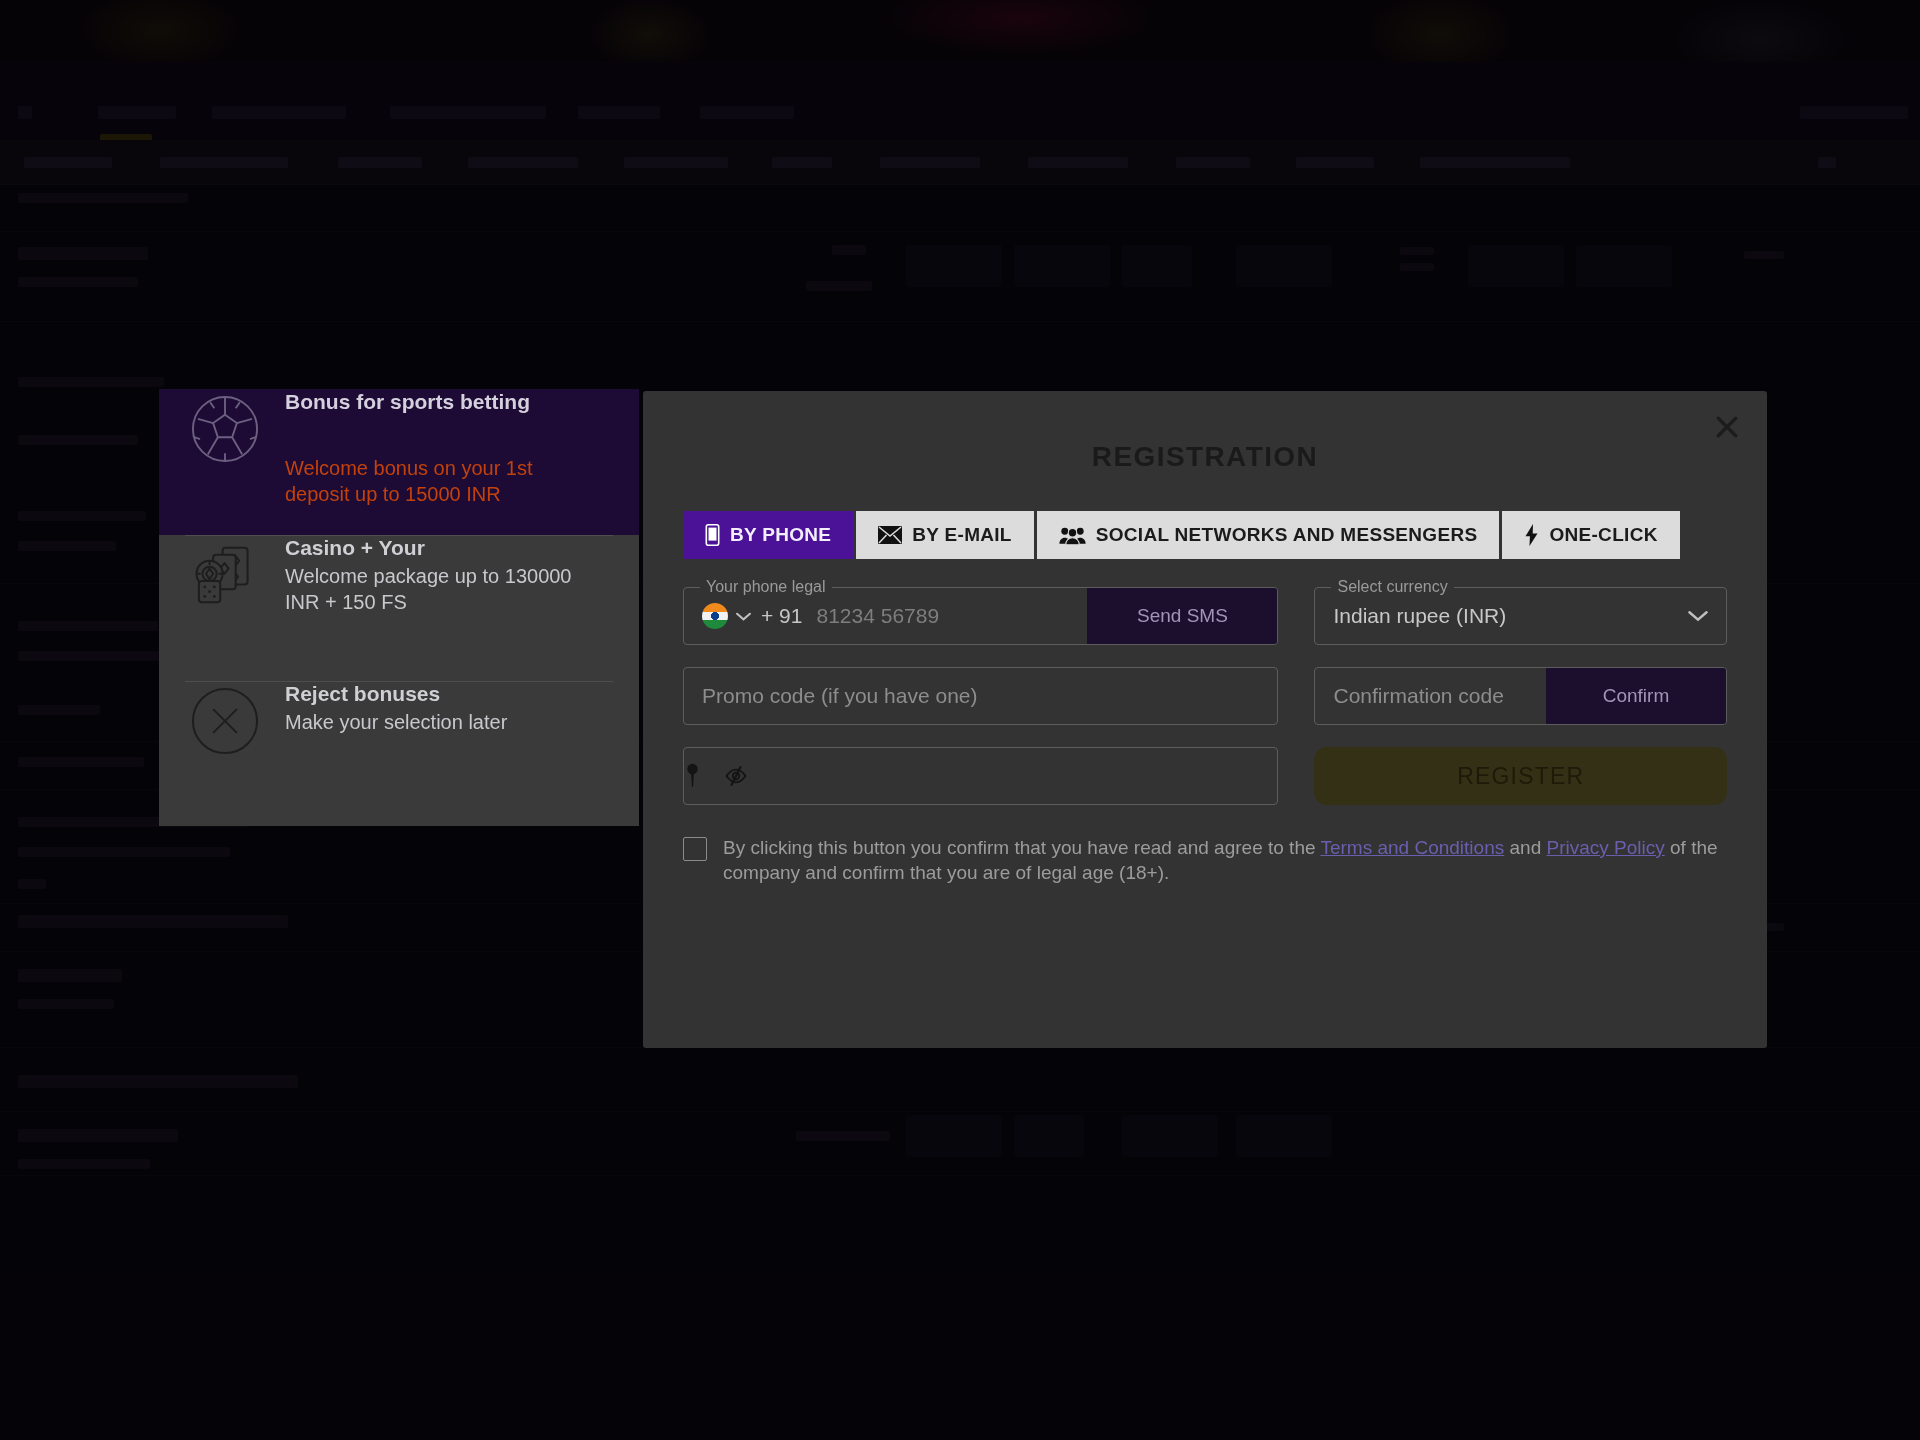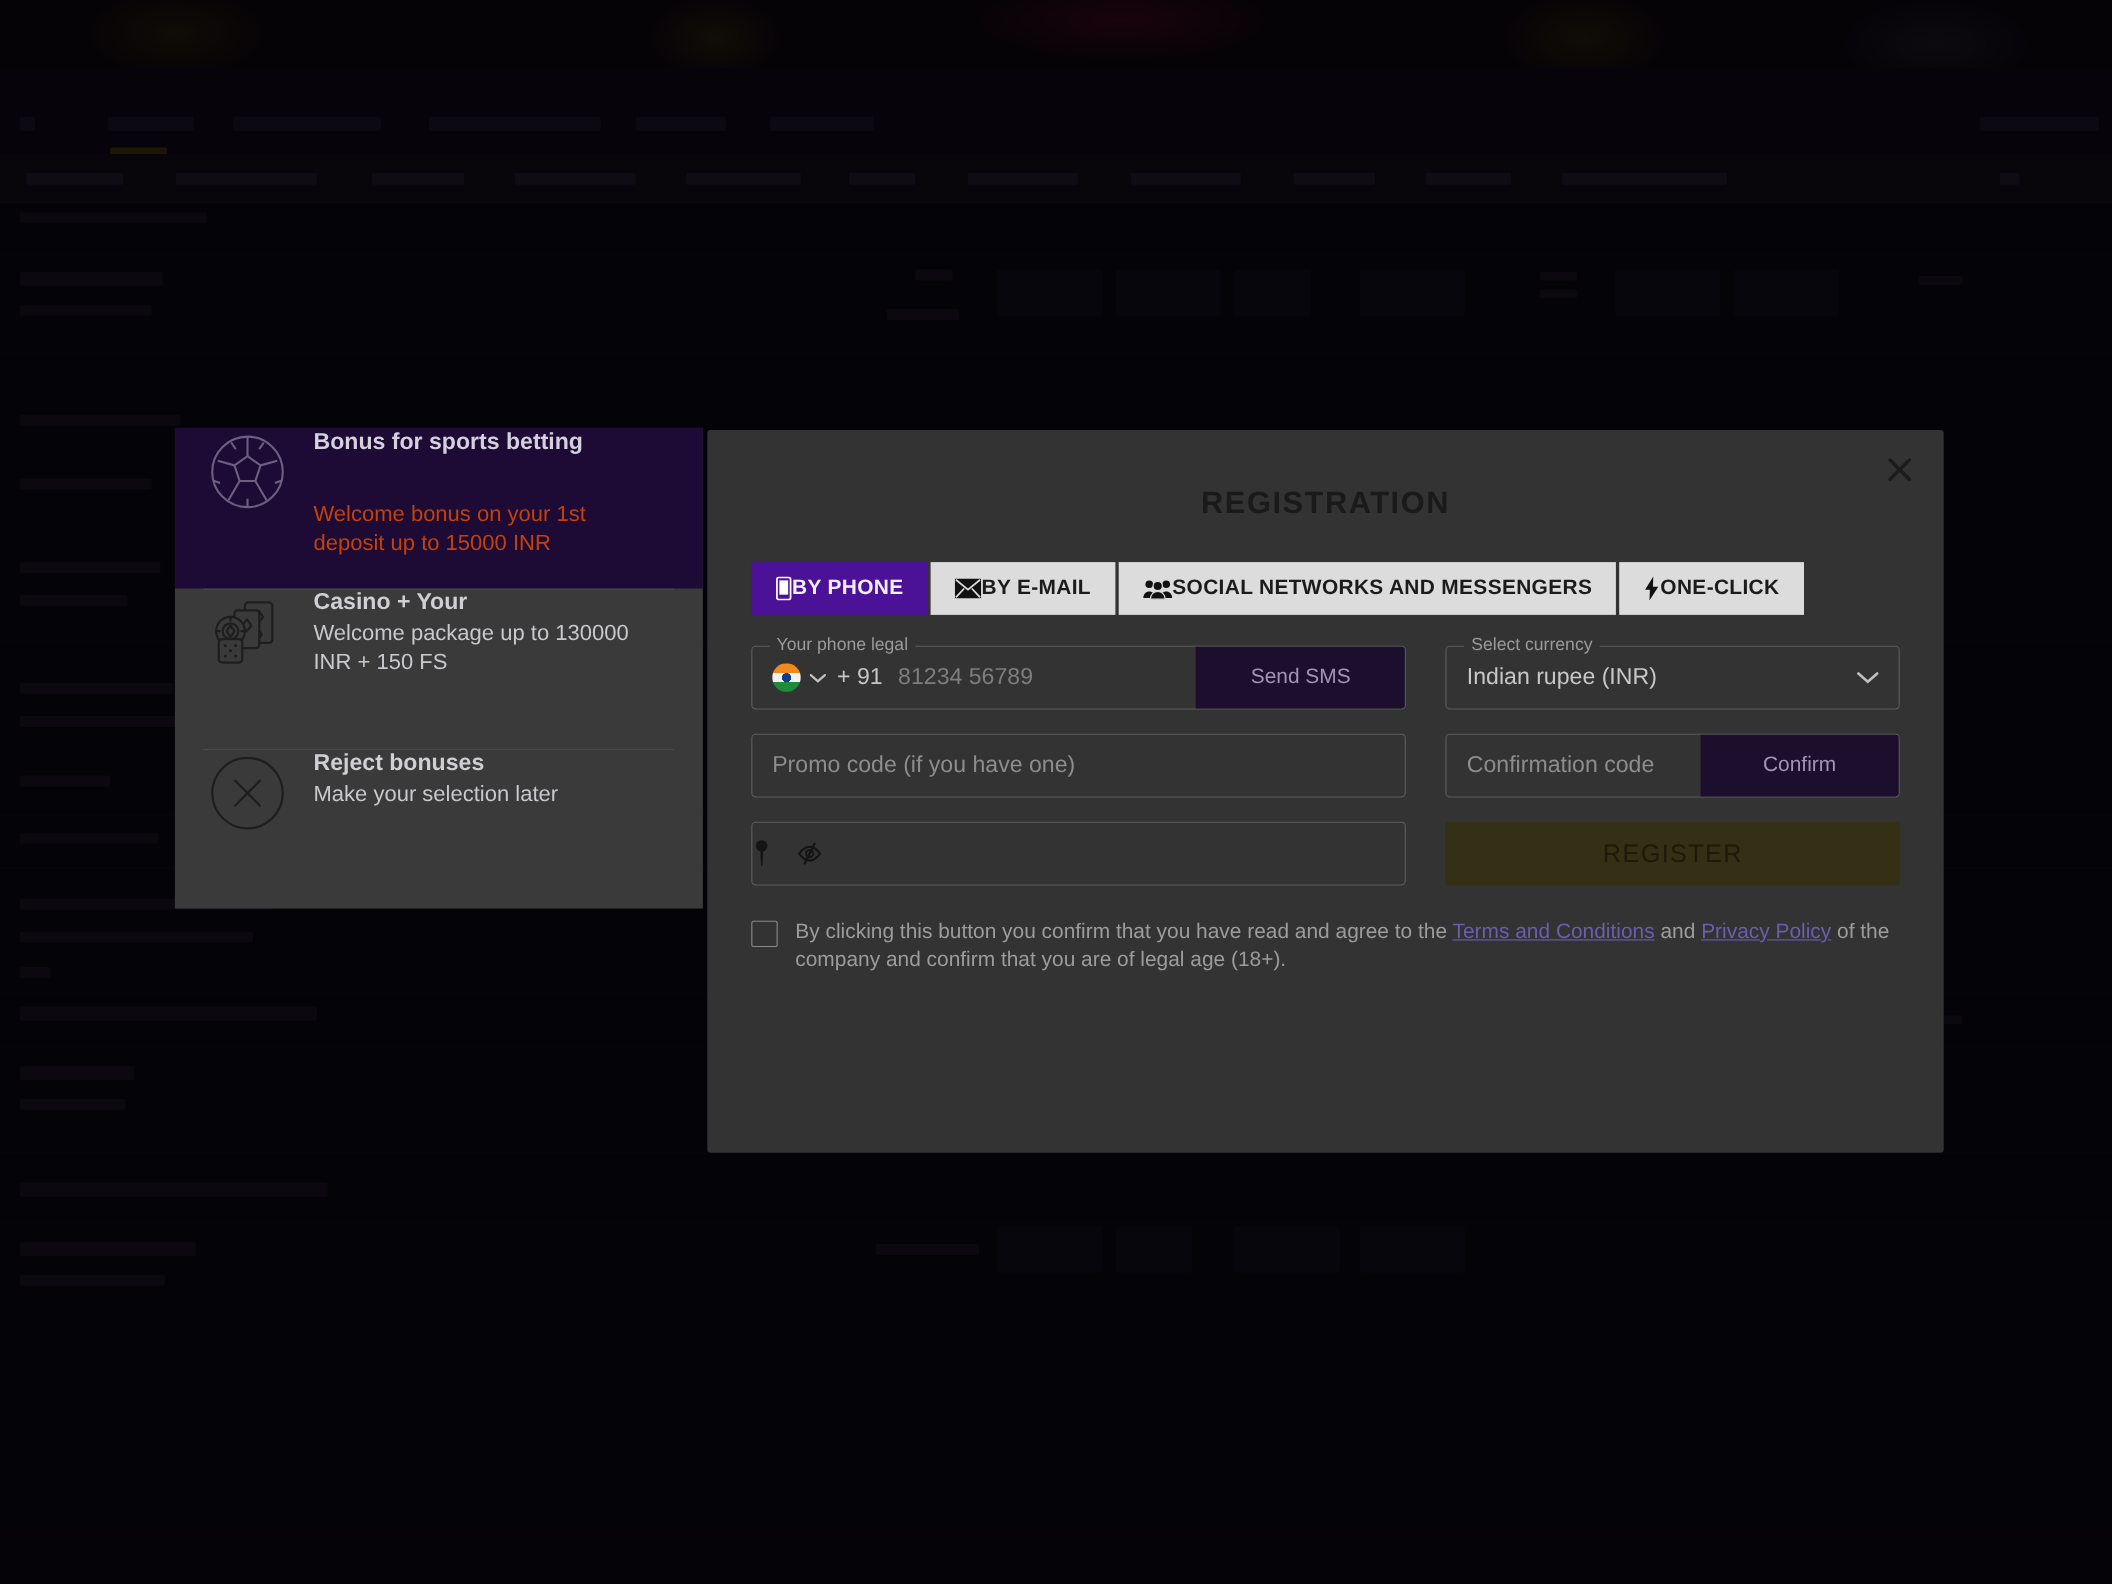--- a/index.html
+++ b/index.html
@@ -194,20 +194,21 @@
   .tabs {
     display: flex;
     margin: 38px 40px 0 40px;
     gap: 3px;
   }
   .tab {
     flex: 0 0 auto;
     display: flex;
     align-items: center;
     justify-content: center;
+    gap: 10px;
     height: 48px;
     padding: 0 22px;
     background: #dcdcdc;
     color: #1b1b1b;
     font-size: 19px;
     font-weight: bold;
     letter-spacing: .3px;
     cursor: pointer;
     border: none;
     white-space: nowrap;
@@ -332,21 +333,21 @@
     padding-right: 22px;
     flex: 0 0 auto;
   }
   .pw-icons button { background: none; border: none; cursor: pointer; display: flex; padding: 0; }
 
   .register-btn {
     height: 58px;
     background: #343015;
     color: #1d1a09;
     border: none;
-    border-radius: 2px;
+    border-radius: 13px;
     font-family: "Liberation Sans", sans-serif;
     font-size: 23px;
     letter-spacing: 1.2px;
     cursor: pointer;
   }
 
   
   .terms {
     display: flex;
     align-items: flex-start;

